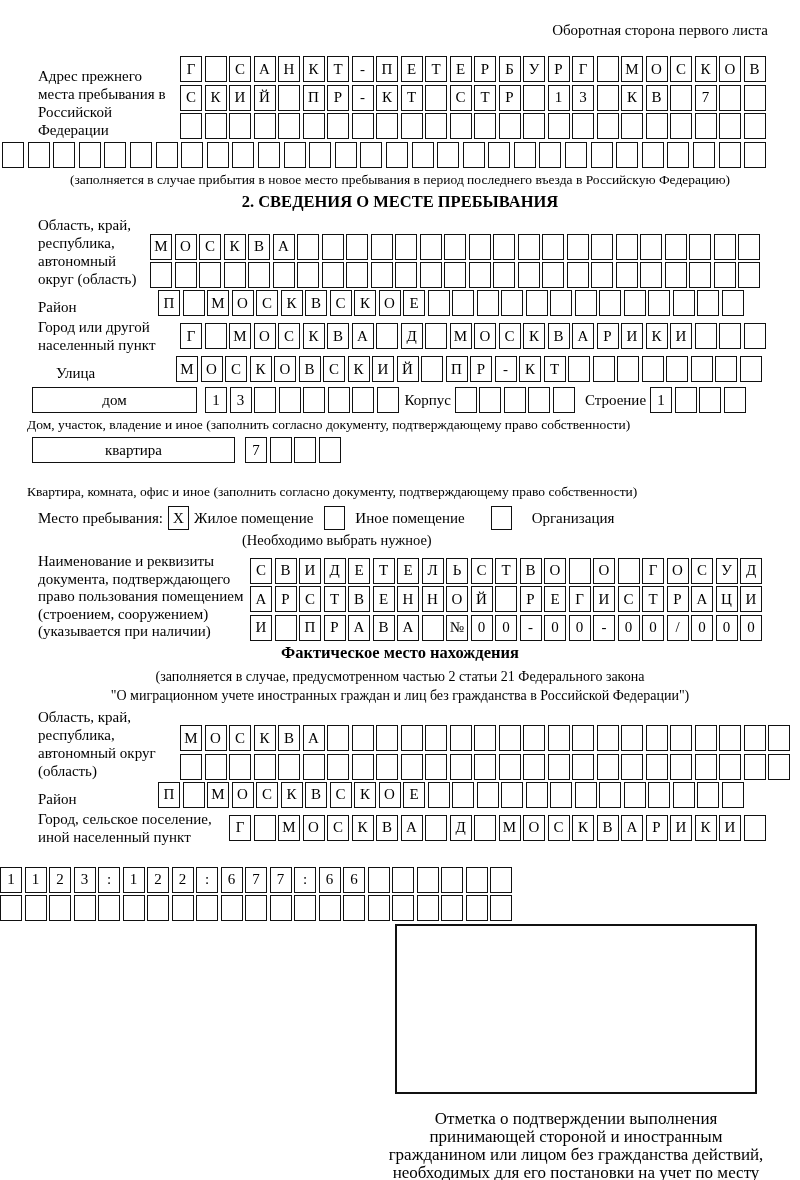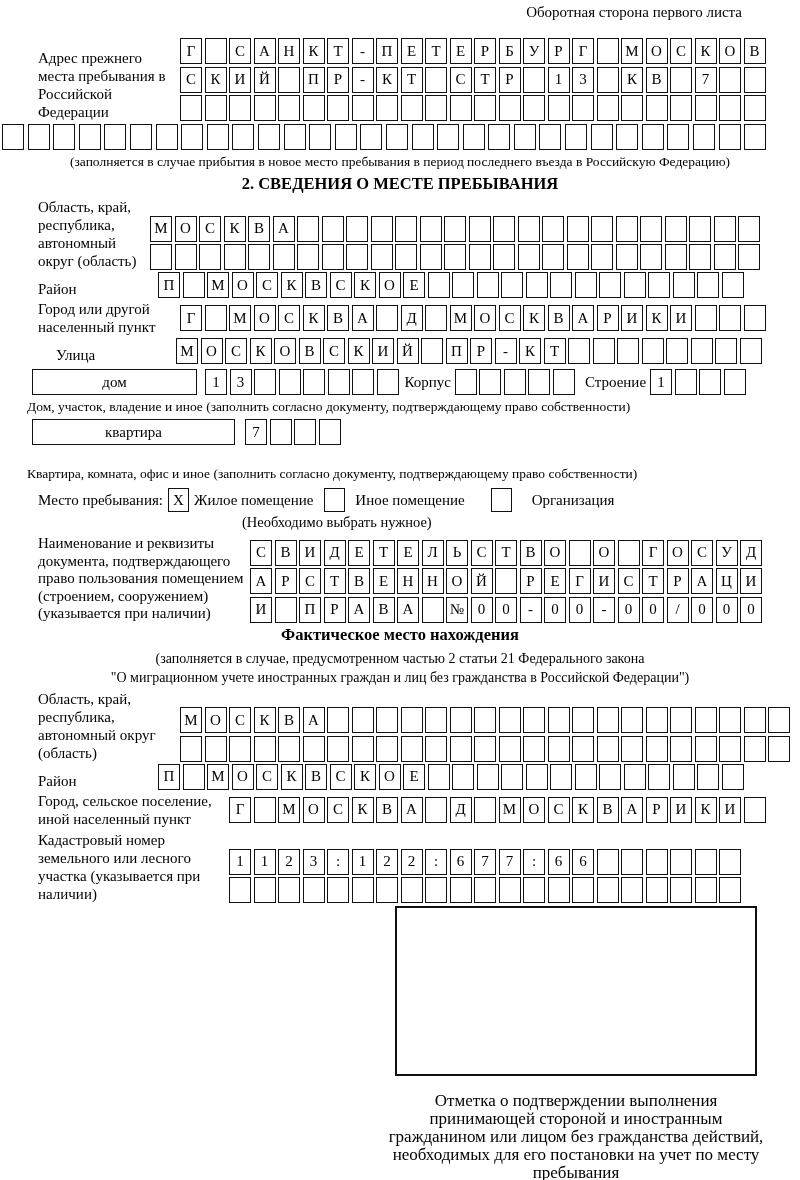--- a/index.html
+++ b/index.html
@@ -1,21 +1,21 @@
 <!DOCTYPE html>
 <html><head>
 <meta charset="utf-8">
 <style>
   html,body{margin:0;padding:0;background:#fff;}
   .page{
     position:relative; width:800px; height:1180px; background:#ffffff; color:#000;
     font-family:"Liberation Serif","DejaVu Serif",serif; font-size:15px; overflow:hidden;
     box-sizing:border-box;
   }
-  .header-note{margin-top:4px; text-align:right; padding-right:58px; font-size:15px;}
+  .header-note{margin-top:22px; text-align:right; padding-right:32px; font-size:15px;}
   .band{display:flex; align-items:flex-end;}
   .band.vcenter{align-items:center;}
   .label{line-height:18px;}
   .lab-prev   {margin-left:38px; width:142px;}
   .lab-oblast {margin-left:38px; width:112px;}
   .lab-rayon  {margin-left:38px; width:120px;}
   .lab-gorod  {margin-left:38px; width:142px;}
   .lab-ulitsa {margin-left:56px; width:120px;}
   .lab-doc    {margin-left:38px; width:212px; line-height:17.5px;}
   .lab-oblast2{margin-left:38px; width:142px;}
@@ -573,21 +573,20 @@
         <span class="cell">А</span>
         <span class="cell">Р</span>
         <span class="cell">И</span>
         <span class="cell">К</span>
         <span class="cell">И</span>
         <span class="cell"></span>
       </div>
   </div>
 
   <div class="band mt3">
-    <div class="label lab-kadastr">Кадастровый номер земельного или лесного участка (указывается при наличии)</div>
     <div class="rows cells-offset">
       <div class="cellrow">
           <span class="cell">1</span>
           <span class="cell">1</span>
           <span class="cell">2</span>
           <span class="cell">3</span>
           <span class="cell">:</span>
           <span class="cell">1</span>
           <span class="cell">2</span>
           <span class="cell">2</span>

